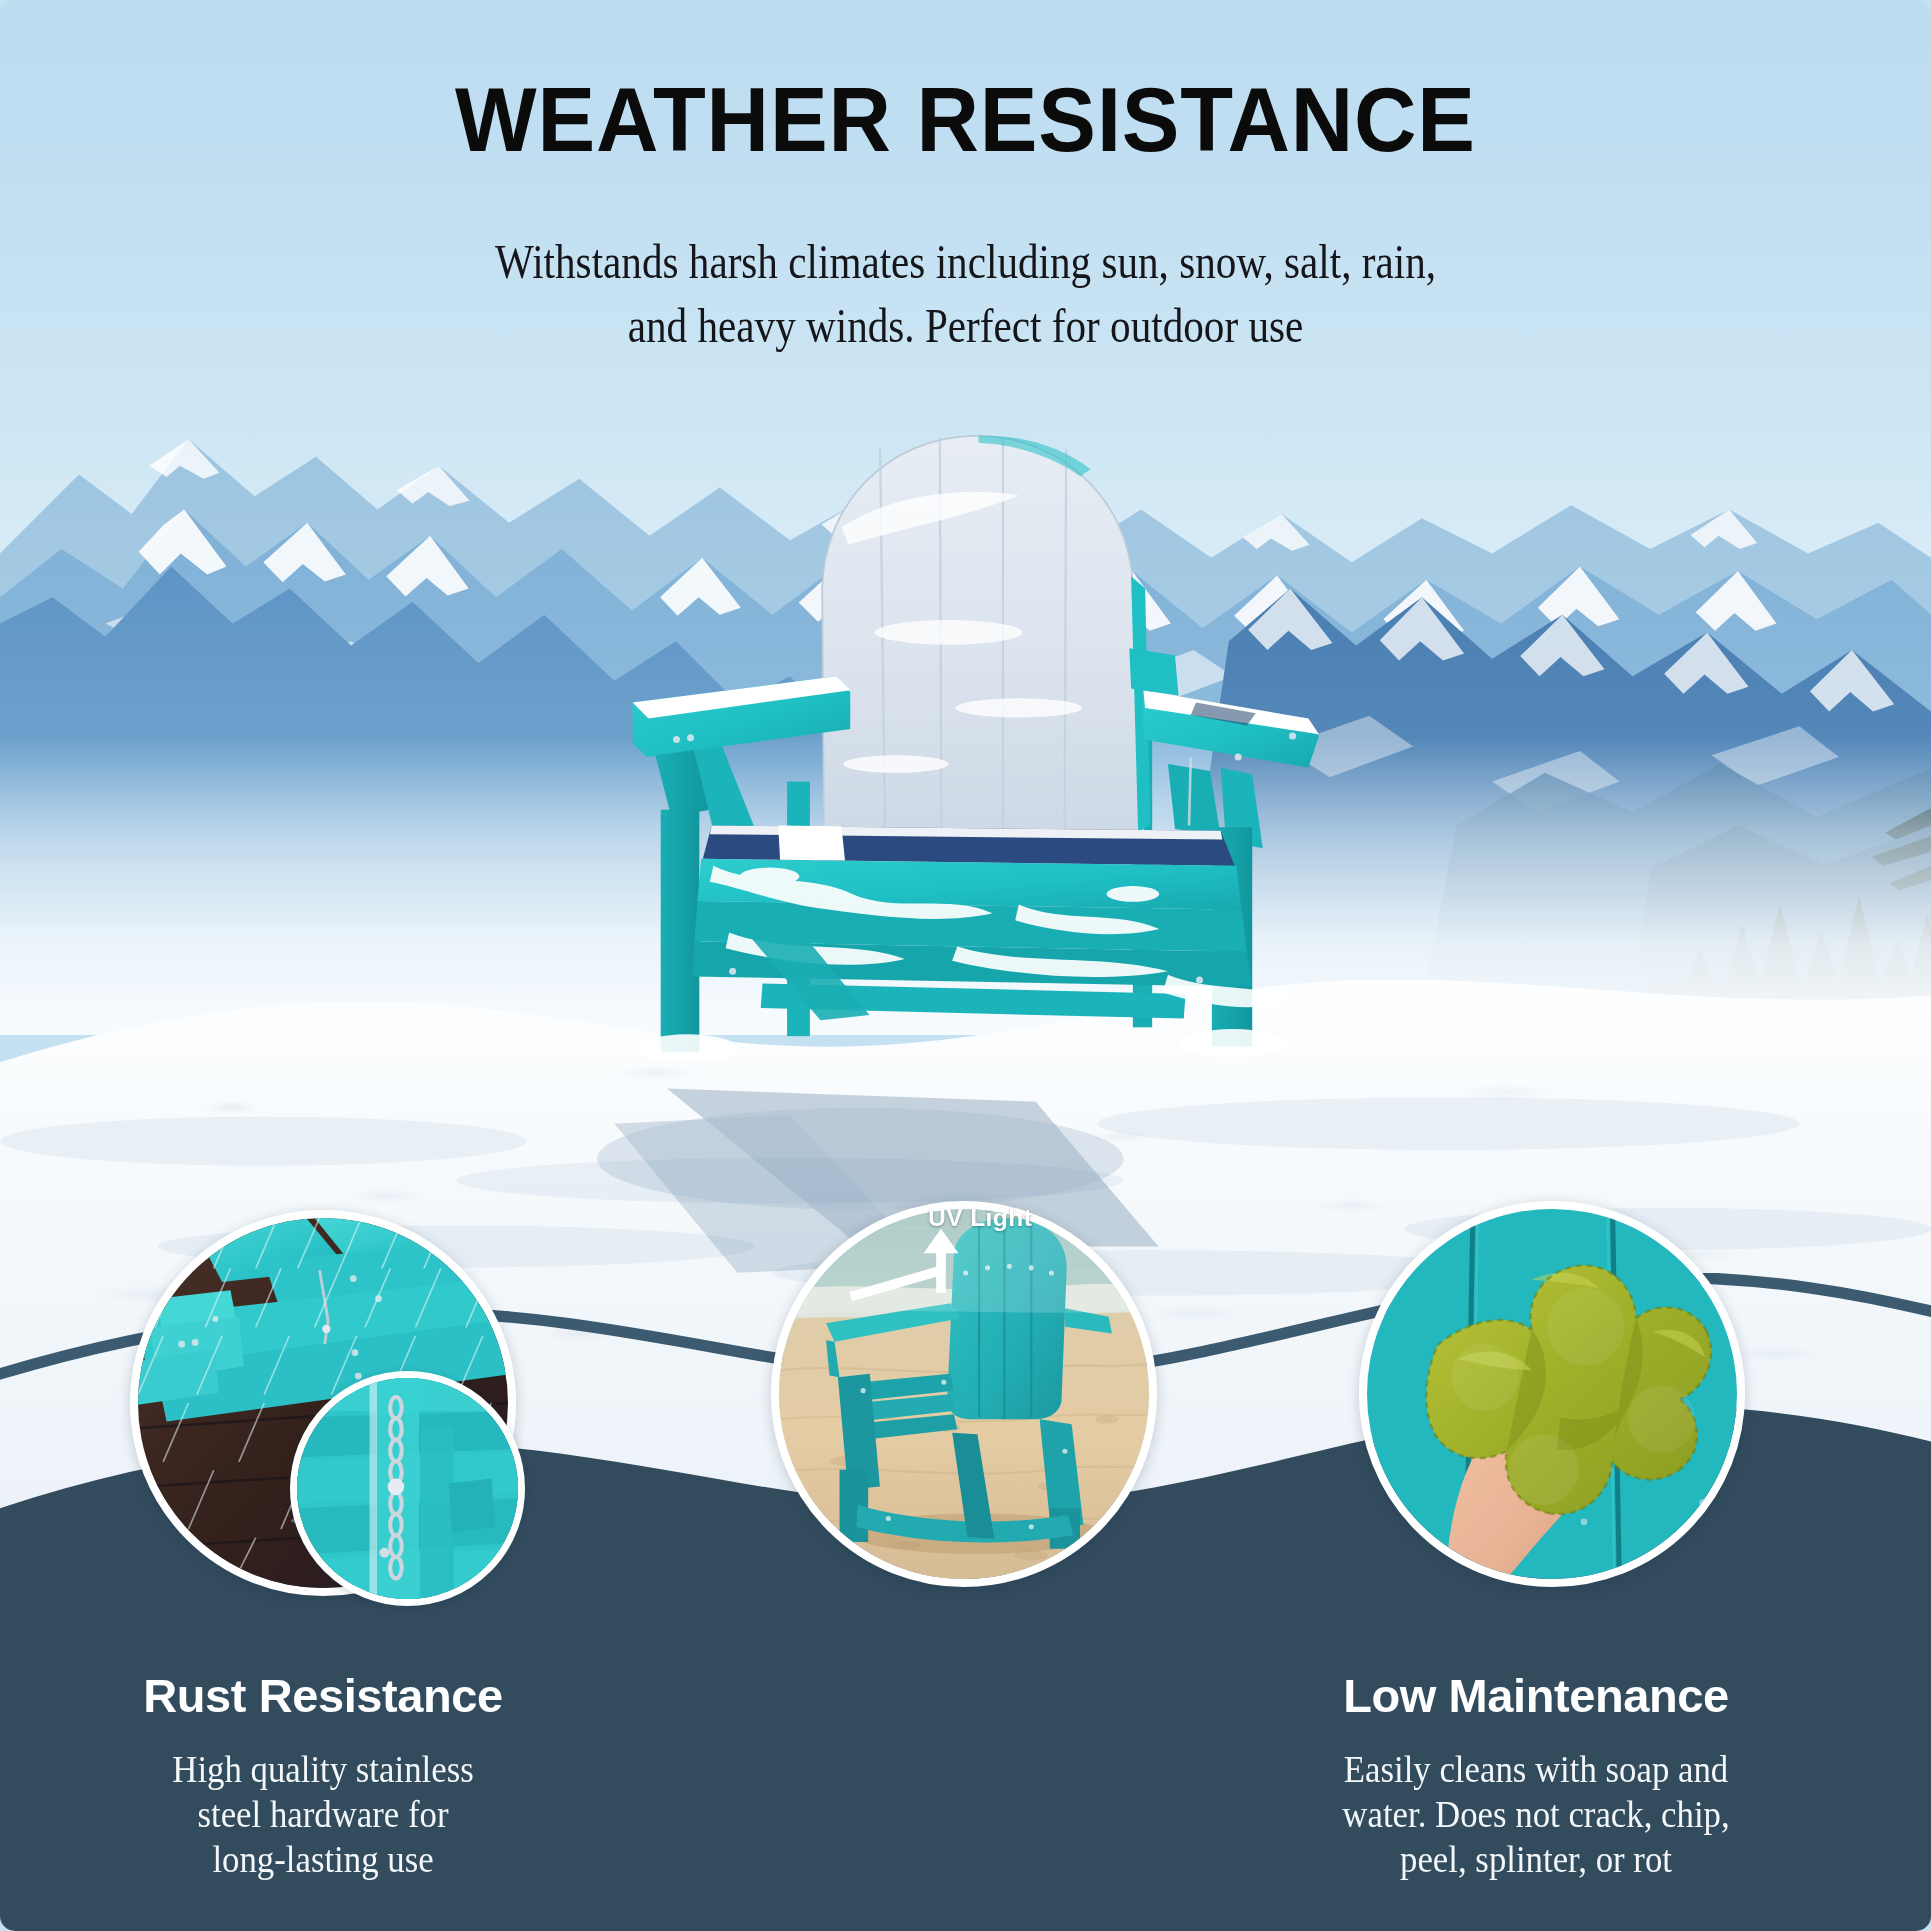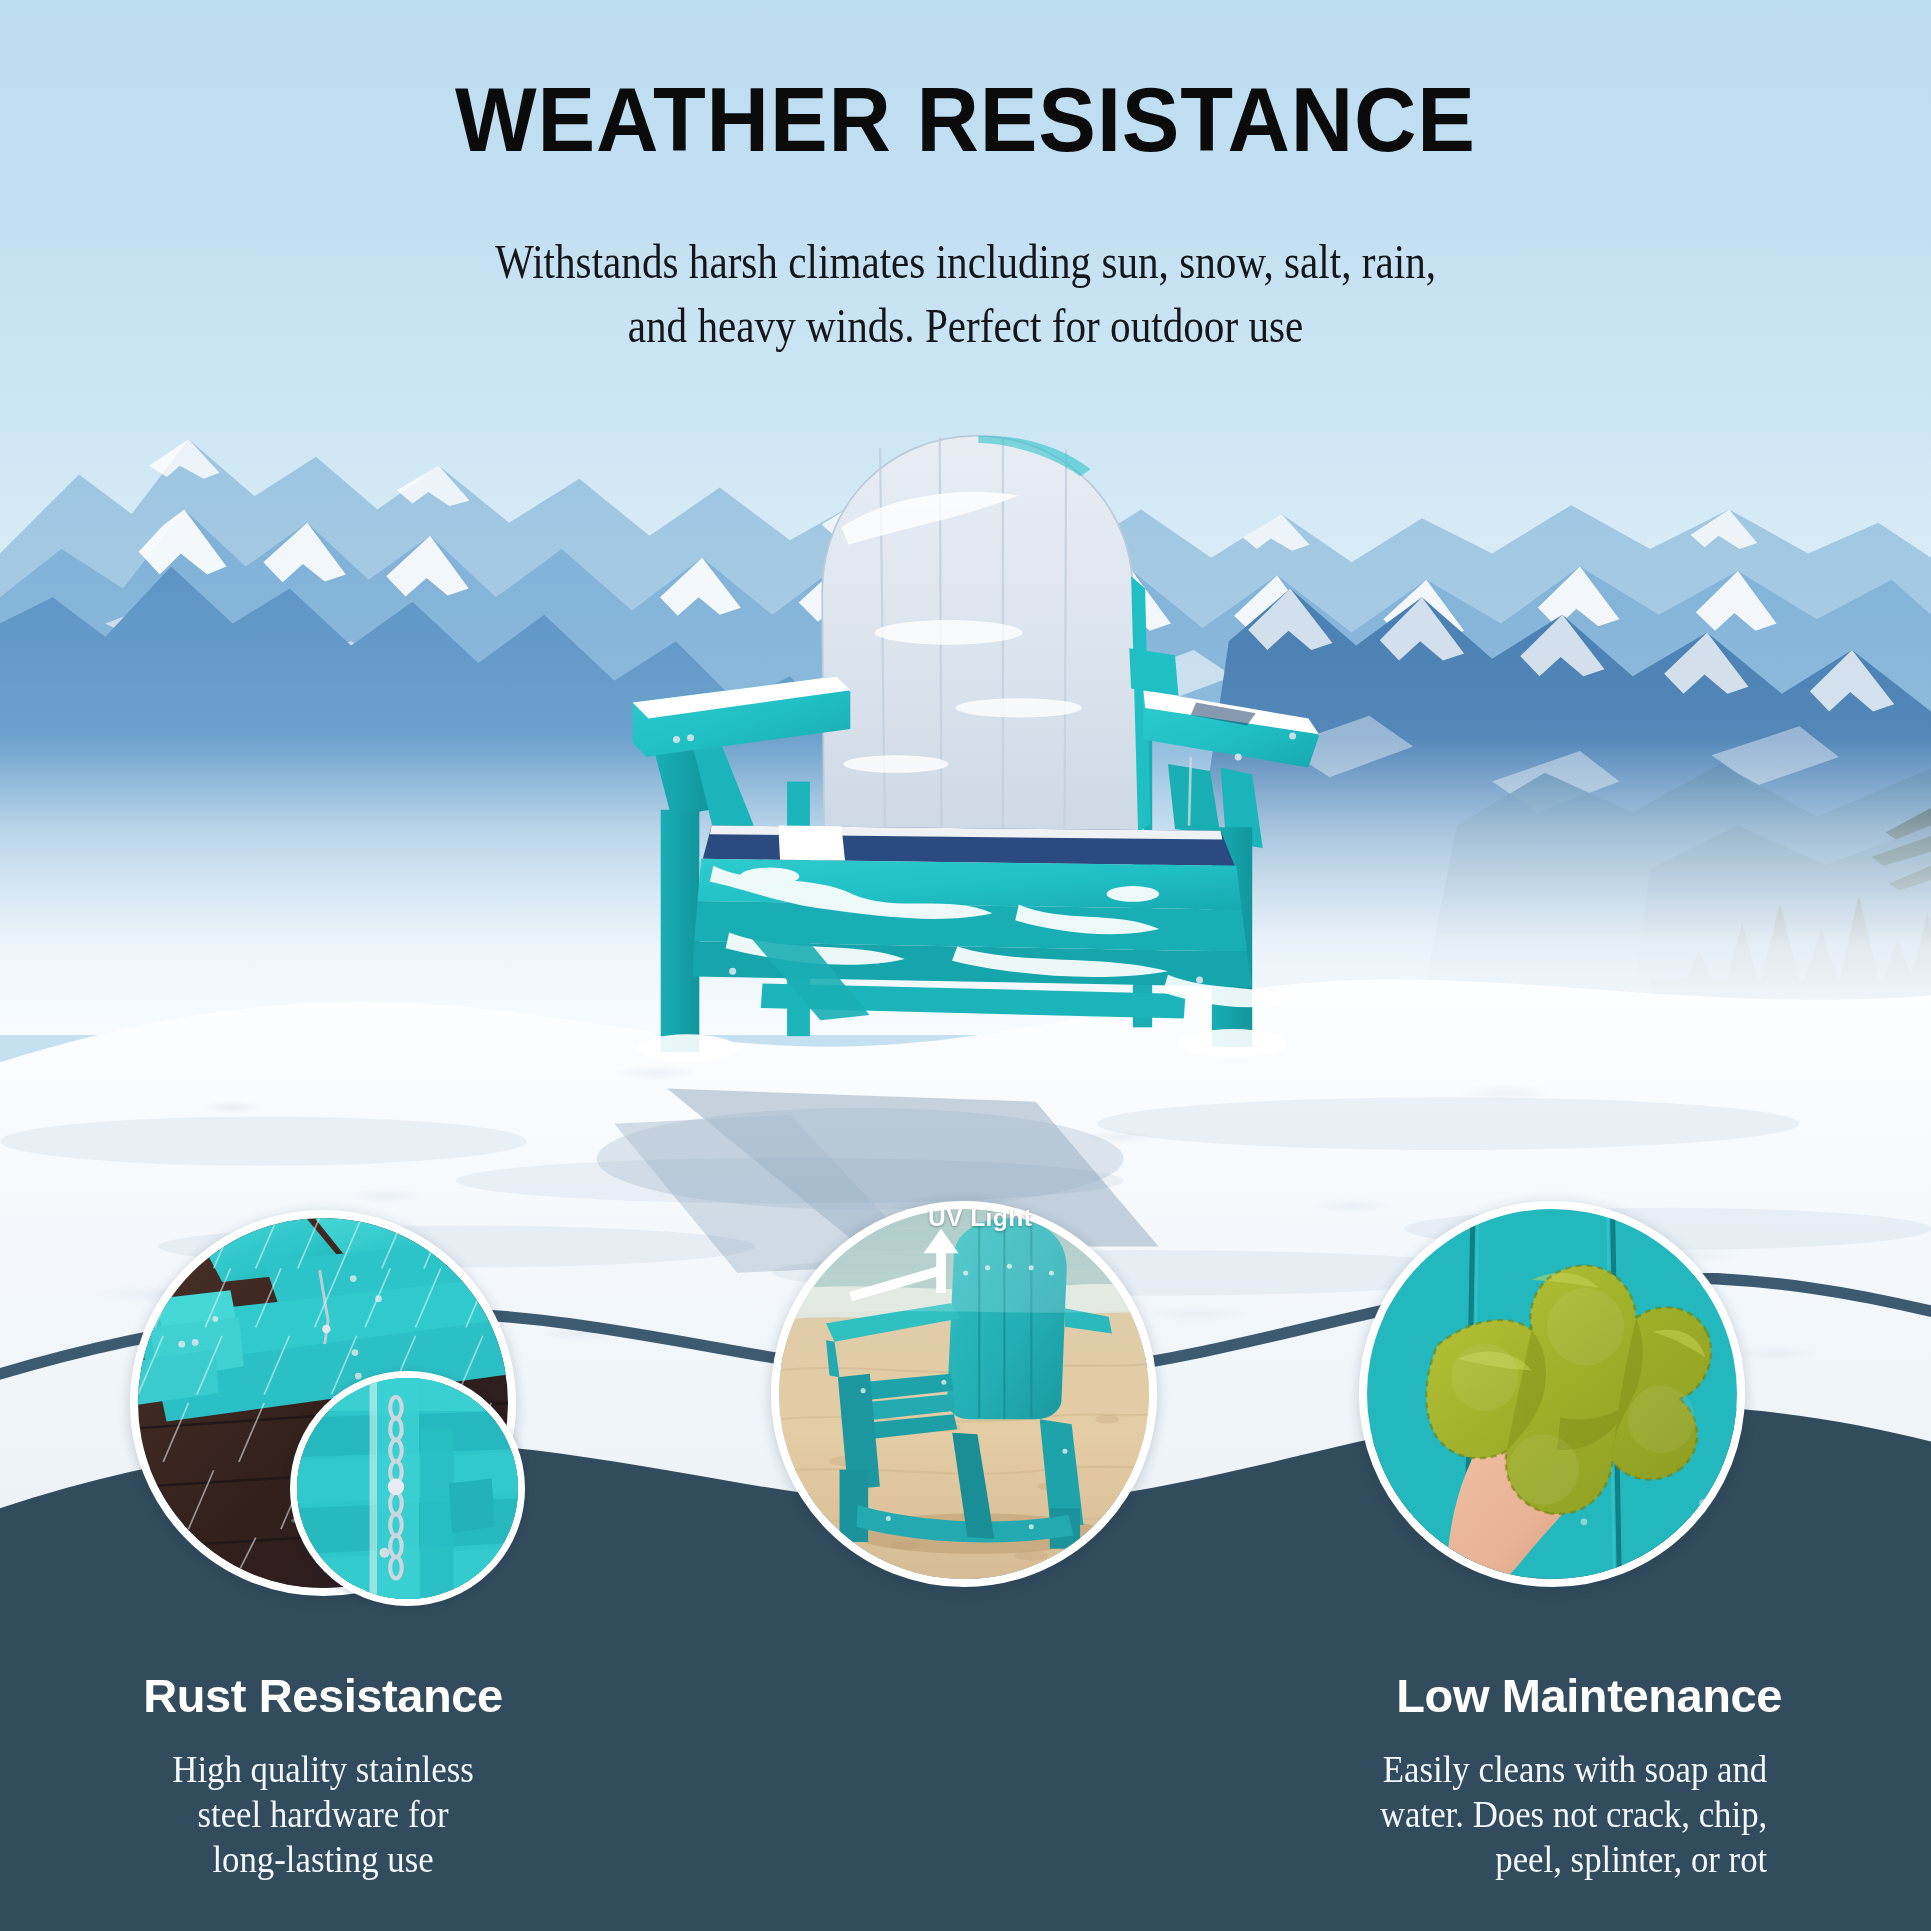--- a/index.html
+++ b/index.html
@@ -3,21 +3,21 @@
 <meta charset="utf-8">
 <title>Weather Resistance</title>
 <style>
   * { margin:0; padding:0; box-sizing:border-box; }
   html,body { width:1931px; height:1931px; overflow:hidden; }
   body {
     font-family:"Liberation Sans", sans-serif;
     background:#C5E0F0;
     position:relative;
   }
-  #stage { position:absolute; inset:0; width:1931px; height:1931px; overflow:hidden; }
+  #stage { position:absolute; inset:0; width:1931px; height:1931px; overflow:hidden;border-radius:15px; }
 
   
   .sky {
     position:absolute; left:0; top:0; width:1931px; height:720px;
     background:linear-gradient(180deg,#BCDCF0 0%,#C3E0F2 32%,#CFE7F4 62%,#DCEEF8 86%,#E9F4FA 100%);
   }
 
   
   .mtns { position:absolute; left:0; top:334px; width:1931px; height:667px; }
   .mtns svg { display:block; width:1931px; height:667px; }
@@ -101,21 +101,21 @@
     font-weight:700; font-size:24.6px; color:#FFFFFF;
     letter-spacing:0.4px; text-shadow:0 0.9px 2.6px rgba(0,0,0,.35);
     z-index:6;
   }
   .uv-arrow { position:absolute; left:843px; top:1227px; width:140px; height:97px; z-index:6; }
 
   
   .feat { position:absolute; width:492px; text-align:center; }
   .f-left  { left:77px;   top:1668px; }
   .f-mid   { left:693px;  top:1668px; }
-  .f-right { left:1290px; top:1668px;text-align:right; }
+  .f-right { left:1290px; top:1668px; }
 
   .feat h3 {
     font-family:"Liberation Sans", sans-serif;
     font-weight:700; font-size:47px; color:#FFFFFF;
     letter-spacing:-0.4px; margin-bottom:24px;
   }
   .feat p {
     font-family:"Liberation Serif", serif;
     font-size:37px; line-height:1.22; color:#F3F7FA;
     transform:scaleX(.94); transform-origin:50% 0;

